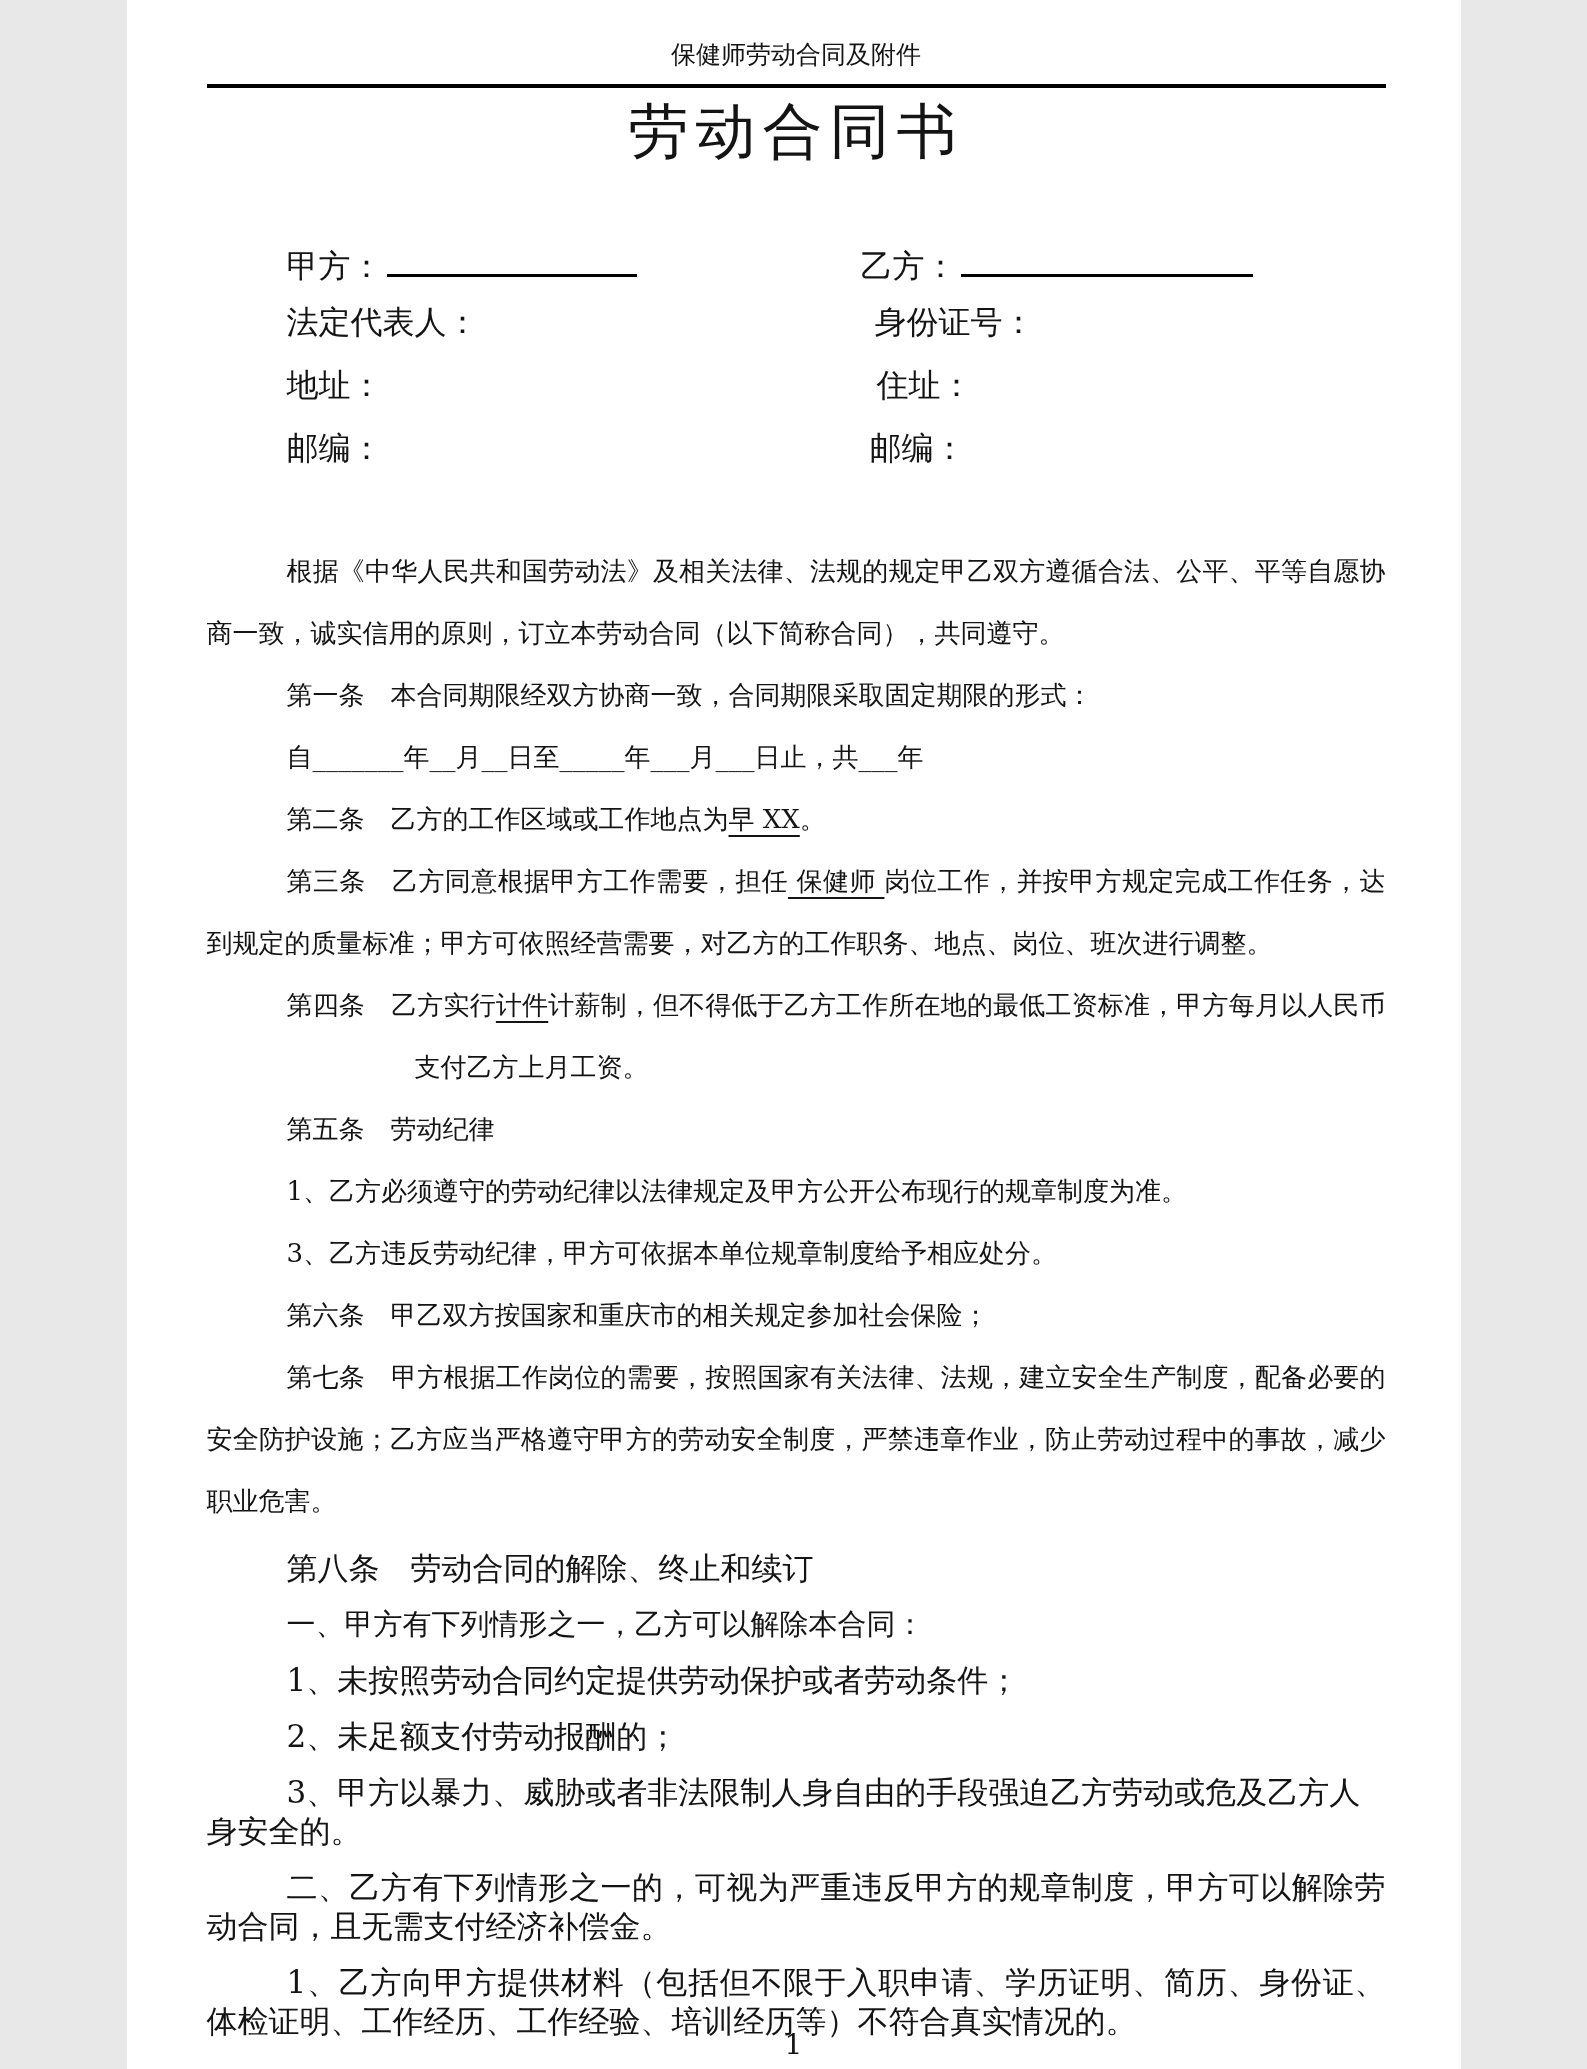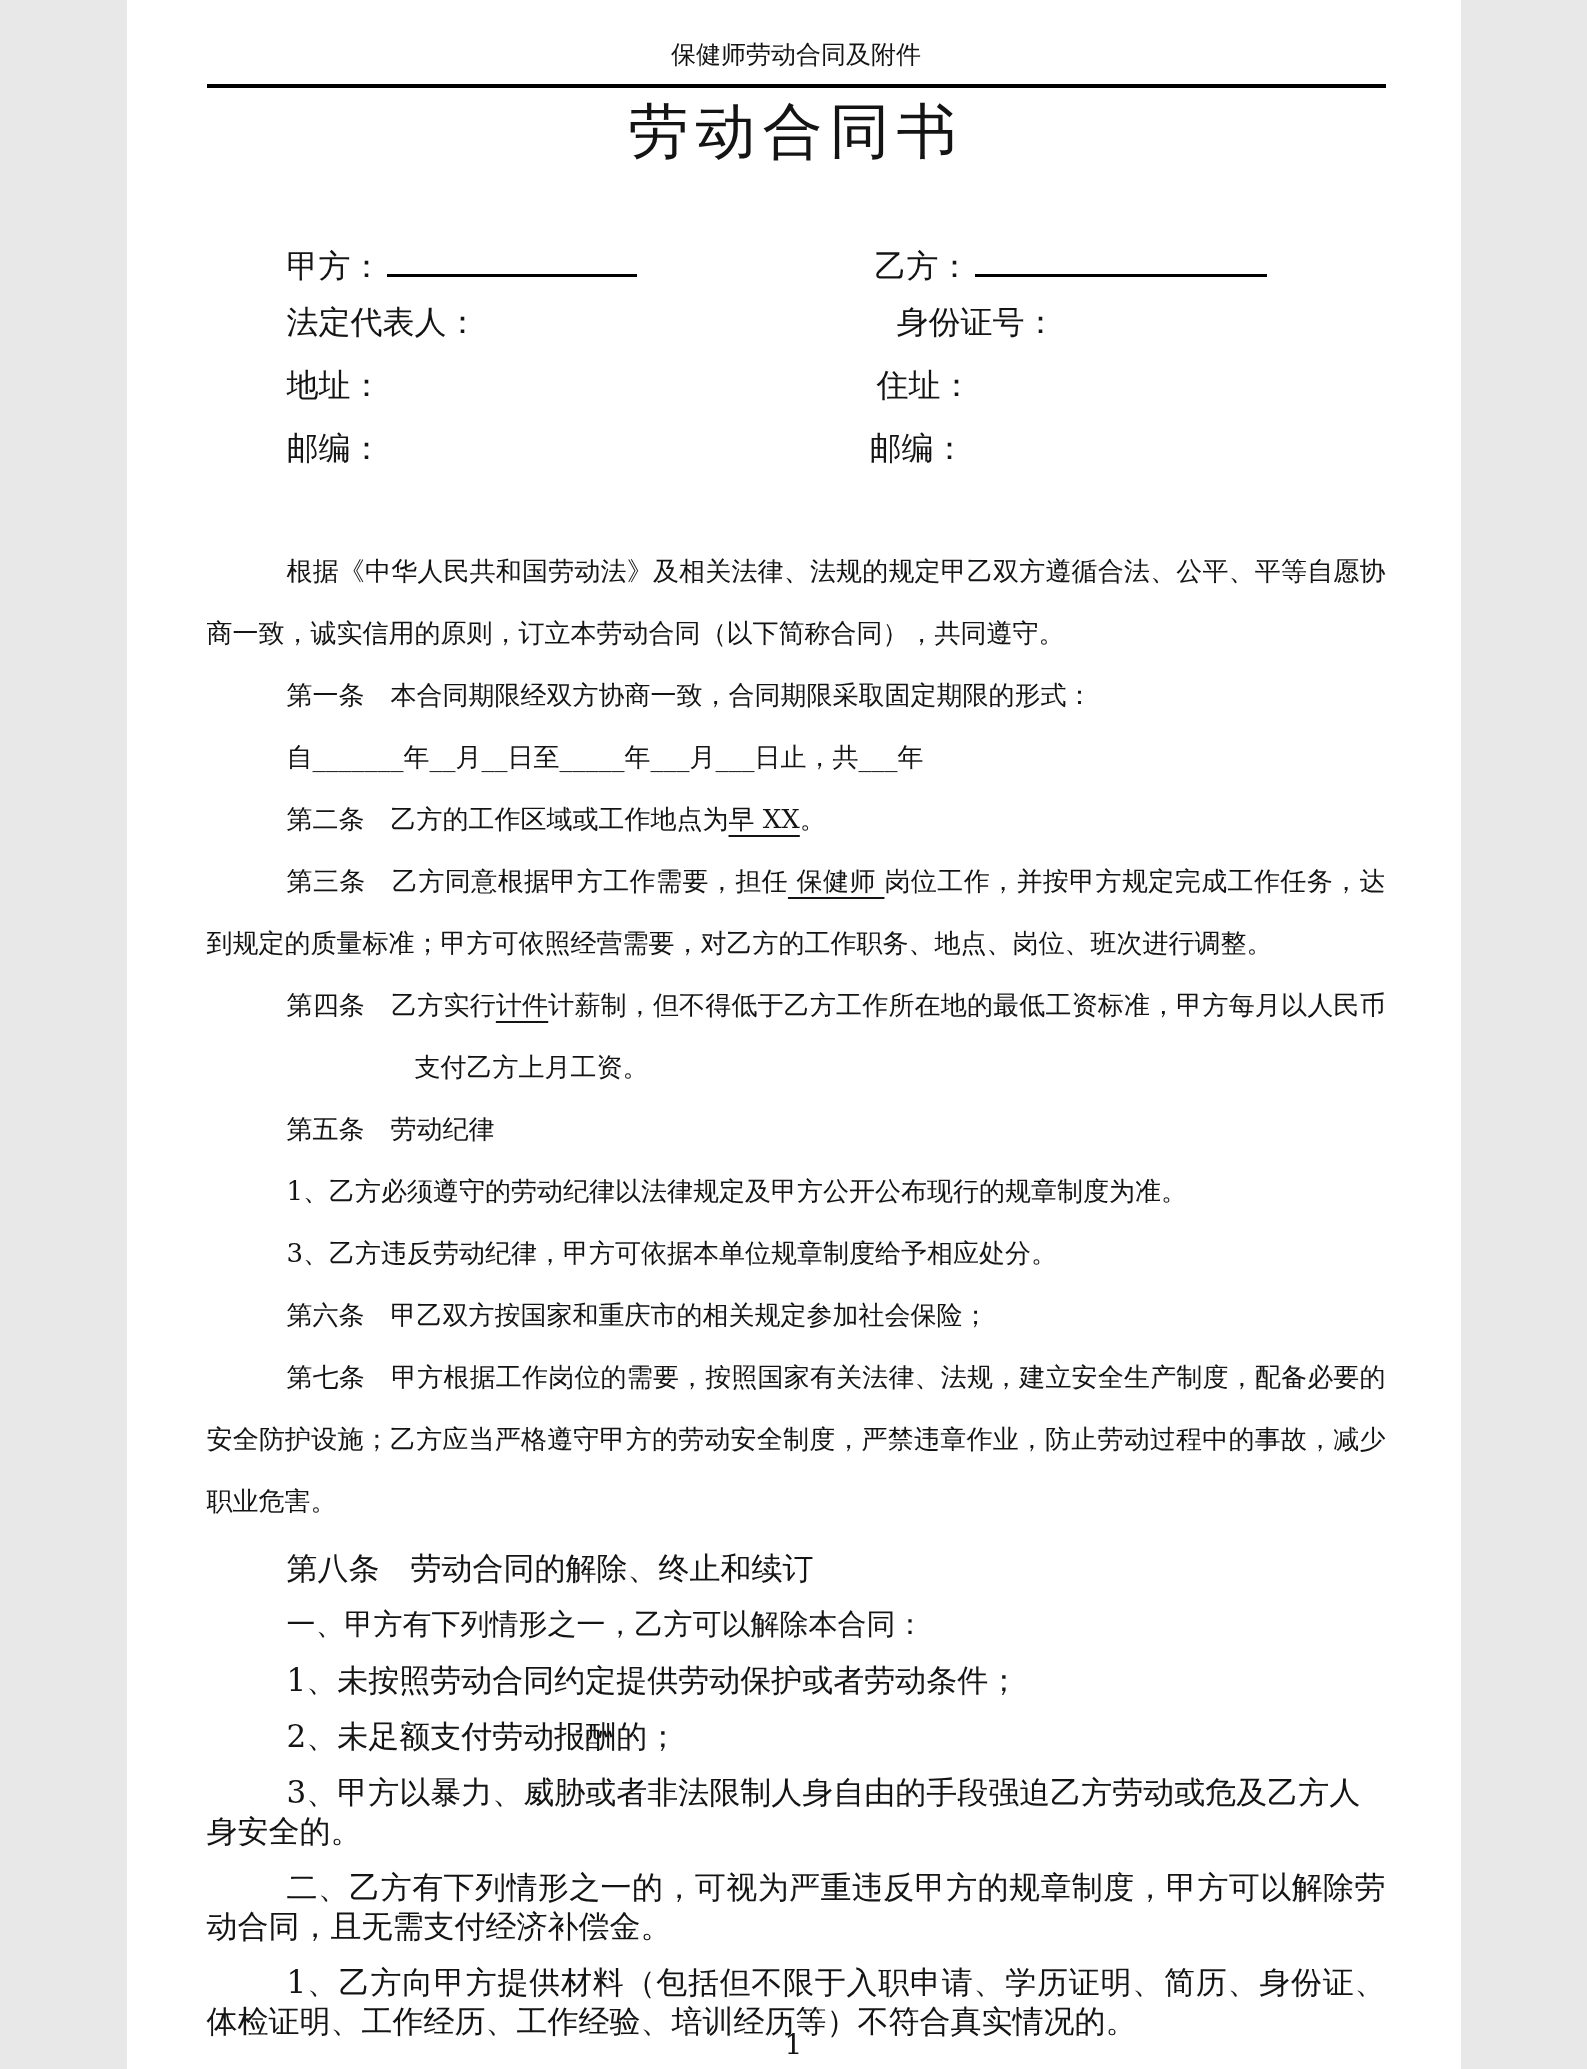--- a/index.html
+++ b/index.html
@@ -31,22 +31,22 @@
     font-size:60px;
     line-height:66px;
     font-weight:400;
     letter-spacing:7px;
     font-family:"DejaVu Sans","Liberation Sans",sans-serif;
   }
   .parties{margin-top:72px;}
   .party-row{position:relative;height:63px;font-size:32px;line-height:46px;}
   .party-left{position:absolute;left:80px;top:0;white-space:nowrap;}
   .party-right{position:absolute;top:0;white-space:nowrap;}
-  .pr-0{left:668px;}
-  .pr-1{left:690px;}
+  .pr-0{left:654px;}
+  .pr-1{left:668px;}
   .pr-2{left:670px;}
   .pr-3{left:663px;}
   .blank{
     display:inline-block;
     border-bottom:3px solid #000;
     height:38px;
     vertical-align:baseline;
     margin-left:4px;
   }
   .blank-a{width:250px;}

